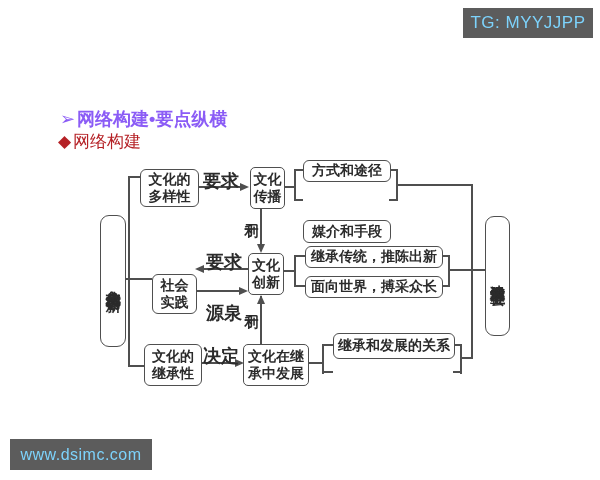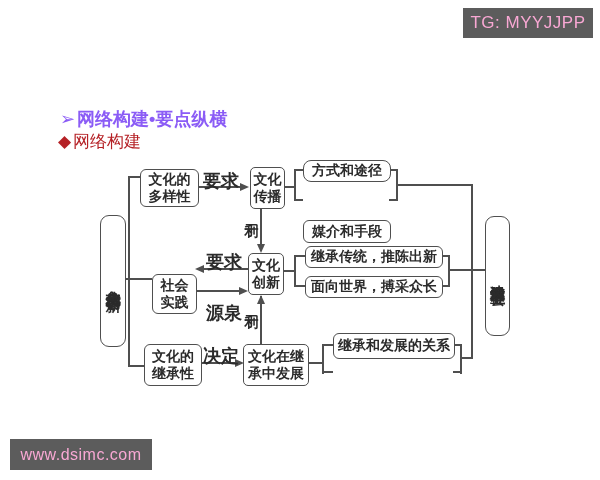--- a/index.html
+++ b/index.html
@@ -1,18 +1,18 @@
 <!DOCTYPE html>
 <html><head>
 <meta charset="utf-8">
 <style>
   html,body{margin:0;padding:0;background:#ffffff;}
   #stage{position:relative;width:600px;height:480px;background:#ffffff;overflow:hidden;
          font-family:"Liberation Serif","DejaVu Serif",serif;color:#2b2b2b;}
-  .wm{position:absolute;background:#5c5c5c;color:#f9a8d4;display:flex;align-items:center;justify-content:center;
+  .wm{position:absolute;background:#5c5c5c;color:#7dd3fc;display:flex;align-items:center;justify-content:center;
       font-family:"Liberation Sans","DejaVu Sans",sans-serif;letter-spacing:.5px;}
   #wm-tr{left:463px;top:8px;width:130px;height:30px;font-size:17px;}
   #wm-bl{left:10px;top:439px;width:142px;height:31px;font-size:16px;}
   .h1{position:absolute;left:60px;top:107px;color:#8b5cf6;font-size:18px;font-weight:bold;
       font-family:"Liberation Sans","DejaVu Sans",sans-serif;}
   .h2{position:absolute;left:58px;top:130px;color:#b52126;font-size:17px;}
   .bullet{margin-right:2px;}
   .box{position:absolute;border:1.5px solid #4f4f4f;border-radius:6px;background:#fff;
        display:flex;align-items:center;justify-content:center;text-align:center;
        font-weight:bold;font-size:14px;line-height:1.22;white-space:pre-line;z-index:3;}
@@ -45,21 +45,21 @@
   <div class="box" style="left:152px;top:254px;width:43px;height:38px;margin-top:20px;">社会
 实践</div>
   <div class="box" style="left:144px;top:344px;width:56px;height:40px;">文化的
 继承性</div>
   <div class="box" style="left:250px;top:167px;width:33px;height:40px;border-radius:5px;">文化
 传播</div>
   <div class="box" style="left:248px;top:253px;width:34px;height:40px;border-radius:5px;">文化
 创新</div>
   <div class="box" style="left:243px;top:344px;width:64px;height:40px;border-radius:5px;">文化在继
 承中发展</div>
-  <div class="box" style="left:303px;top:160px;width:86px;height:20px;border-radius:8px;">方式和途径</div>
+  <div class="box" style="left:303px;top:160px;width:86px;height:20px;">方式和途径</div>
   <div class="box" style="left:303px;top:190px;width:86px;height:21px;margin-top:30px;">媒介和手段</div>
   <div class="box" style="left:305px;top:246px;width:136px;height:20px;">继承传统，推陈出新</div>
   <div class="box" style="left:305px;top:276px;width:136px;height:20px;">面向世界，搏采众长</div>
   <div class="box" style="left:333px;top:333px;width:120px;height:24px;">继承和发展的关系</div>
   <div class="box vbox" style="left:485px;top:216px;width:23px;height:118px;">建设学习型社会</div>
 
   <div class="hline" style="left:124px;top:278px;width:28px;"></div>
   <div class="vline" style="left:128px;top:176px;height:191px;"></div>
   <div class="hline" style="left:128px;top:176px;width:12px;"></div>
   <div class="hline" style="left:128px;top:365px;width:16px;"></div>

